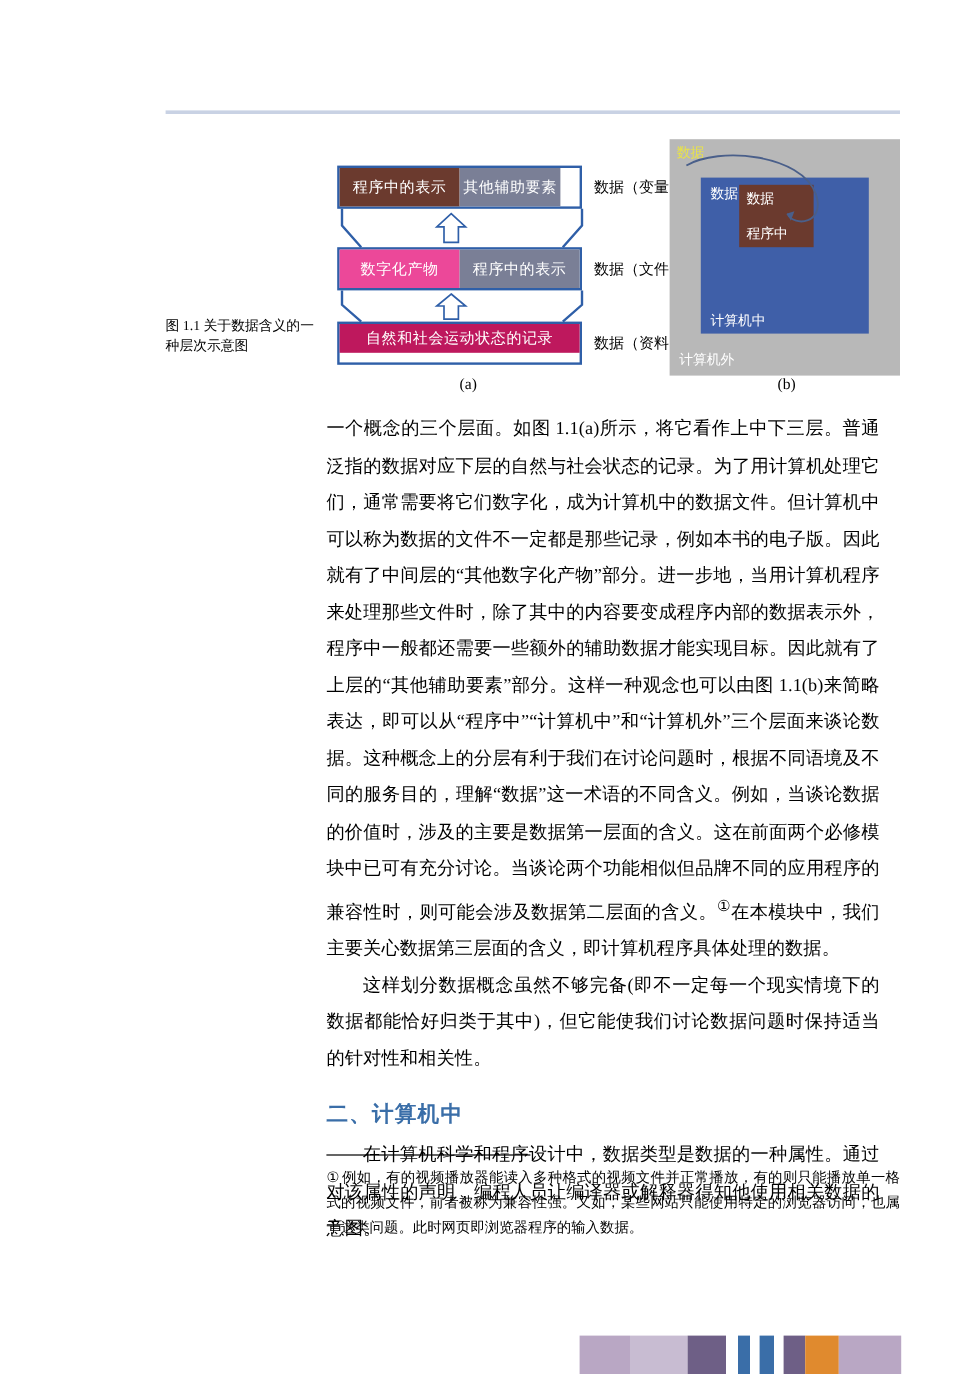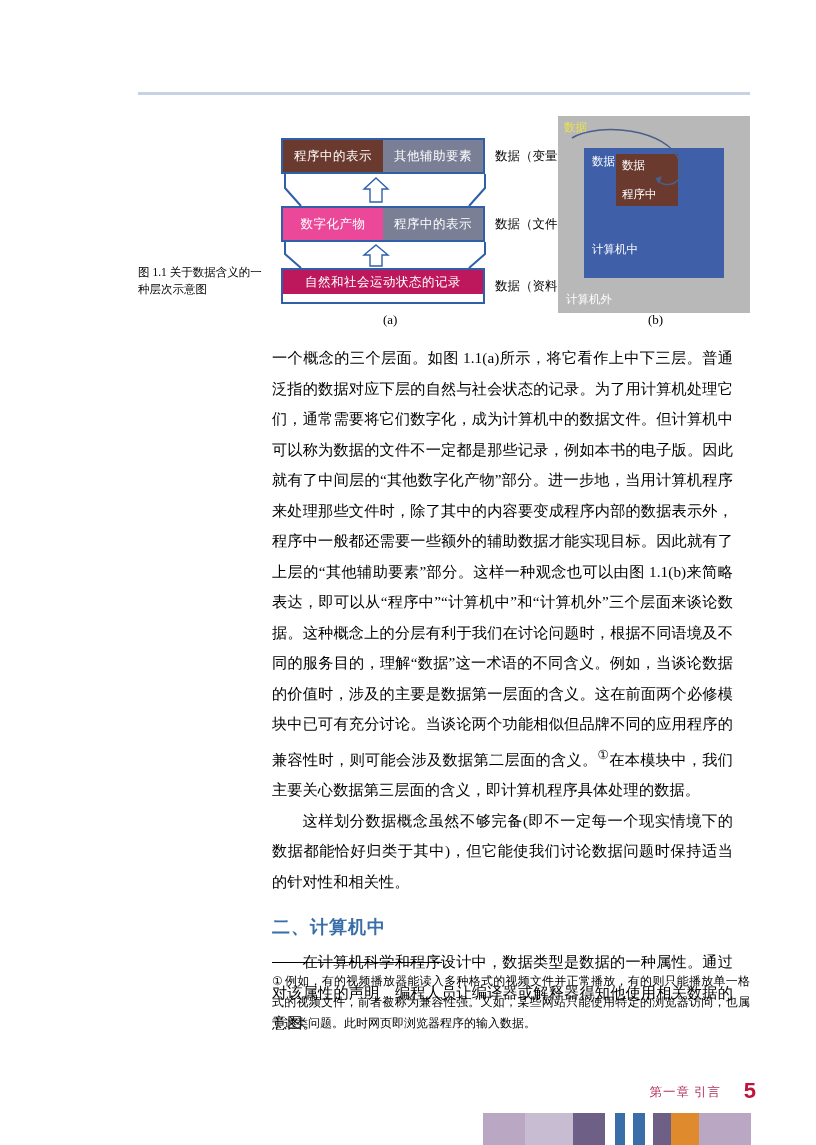--- a/index.html
+++ b/index.html
@@ -67,21 +67,21 @@
     color: #ffffff;
     letter-spacing: 0.5px;
   }
   .row-outline {
     position: absolute;
     box-sizing: border-box;
     border: 2px solid #2f5fa8;
   }
 
   .box-a1 { left: 0px;   top: 16px;  width: 100px; height: 32px; background:#6b3a2e; }
-  .box-a2 { left: 100px; top: 16px;  width: 100px; height: 32px; background:#7a7f96; }
+  .box-a2 { left: 100px; top: 16px;  width: 84px; height: 32px; background:#7a7f96; }
   .box-b1 { left: 0px;   top: 84px;  width: 100px; height: 32px; background:#ec4899; }
   .box-b2 { left: 100px; top: 84px;  width: 100px; height: 32px; background:#7a7f96; }
   .box-c1 { left: 0px;   top: 146px; width: 200px; height: 24px; background:#be185d; }
 
   .outline-a { left: -2px; top: 14px;  width: 204px; height: 36px; }
   .outline-b { left: -2px; top: 82px;  width: 204px; height: 36px; }
   .outline-c { left: -2px; top: 144px; width: 204px; height: 36px; }
 
   .arrow-up {
     position: absolute;
@@ -131,21 +131,21 @@
     position: absolute;
     left: 26px;
     top: 32px;
     width: 140px;
     height: 130px;
     background: #3f5fa8;
   }
   .pb-label-mid {
     position: absolute;
     left: 8px;
-    bottom: 21px;
+    bottom: 3px;
     font-size: 11.5px;
     color: #ffffff;
     font-family: "Liberation Sans", sans-serif;
   }
   .pb-mid-top {
     position: absolute;
     left: 8px;
     top: 6px;
     font-size: 11.5px;
     color: #ffffff;
@@ -363,24 +363,20 @@
     <h2 class="section">二、计算机中</h2>
 
     <p class="para indent">在计算机科学和程序设计中，数据类型是数据的一种属性。通过对该属性的声明，编程人员让编译器或解释器得知他使用相关数据的意图。</p>
   </div>
 
   <div class="footnote-wrap">
     <div class="footnote-rule"></div>
     <div class="footnote"><span class="fn-mark">①</span><span>例如，有的视频播放器能读入多种格式的视频文件并正常播放，有的则只能播放单一格式的视频文件，前者被称为兼容性强。又如，某些网站只能使用特定的浏览器访问，也属于这类问题。此时网页即浏览器程序的输入数据。</span></div>
   </div>
 
-  <div class="footer">
-    <div class="footer-text">第一章  引言</div>
-    <div class="footer-page">5</div>
-  </div>
 
   <div class="footer-bars">
     <div class="bar" style="left:0px;   width:42px; background:#b9a7c4;"></div>
     <div class="bar" style="left:42px;  width:48px; background:#c8bcd2;"></div>
     <div class="bar" style="left:90px;  width:32px; background:#6e5f86;"></div>
     <div class="bar" style="left:122px; width:10px; background:#ffffff;"></div>
     <div class="bar" style="left:132px; width:10px; background:#3a6ea8;"></div>
     <div class="bar" style="left:142px; width:8px;  background:#ffffff;"></div>
     <div class="bar" style="left:150px; width:12px; background:#3a6ea8;"></div>
     <div class="bar" style="left:162px; width:8px;  background:#ffffff;"></div>

